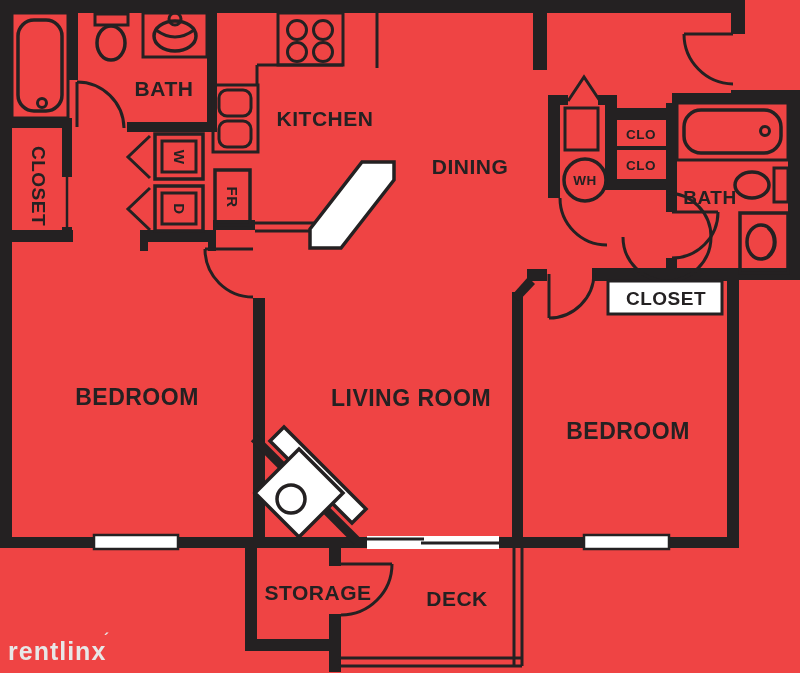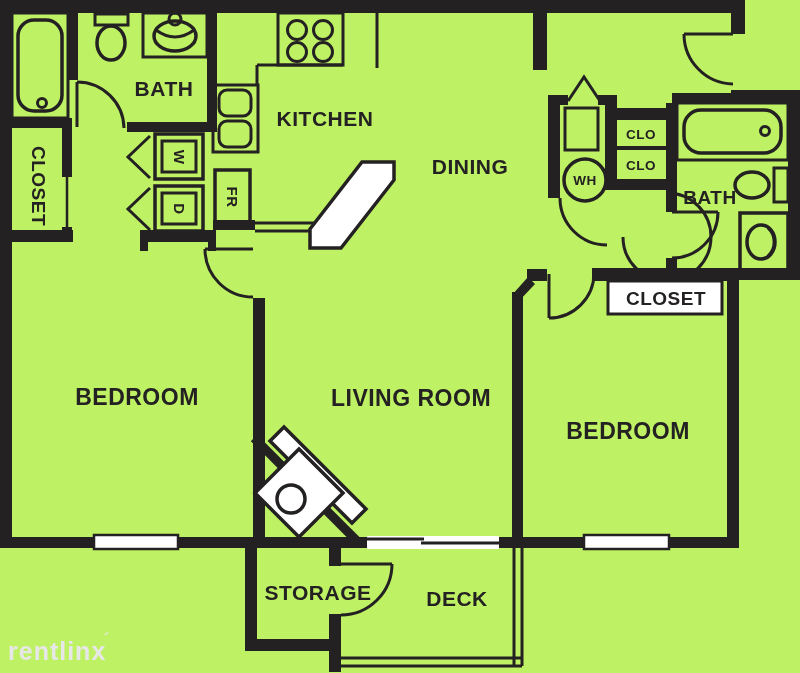--- a/index.html
+++ b/index.html
@@ -1,16 +1,16 @@
 <!DOCTYPE html>
 <html><head>
 <meta charset="utf-8">
 <style>
   html,body{margin:0;padding:0;background:#ffffff;}
-  .stage{position:relative;width:800px;height:673px;background:#bef264;overflow:hidden;}
+  .stage{position:relative;width:800px;height:673px;background:#ef4444;overflow:hidden;}
   svg{display:block;}
   text{font-family:"Liberation Sans","DejaVu Sans",sans-serif;font-weight:bold;fill:#242122;letter-spacing:0.5px;}
   .lbl-lg{font-size:23px;}
   .lbl-md{font-size:21px;}
   .lbl-sm{font-size:19px;}
   .lbl-xs{font-size:13.5px;}
   .lbl-app{font-size:15px;}
   .wm{font-size:25px;fill:#e7e7e7;letter-spacing:1px;}
   .wm-mark{font-size:15px;fill:#e7e7e7;}
   .wall{fill:#242122;stroke:none;}

